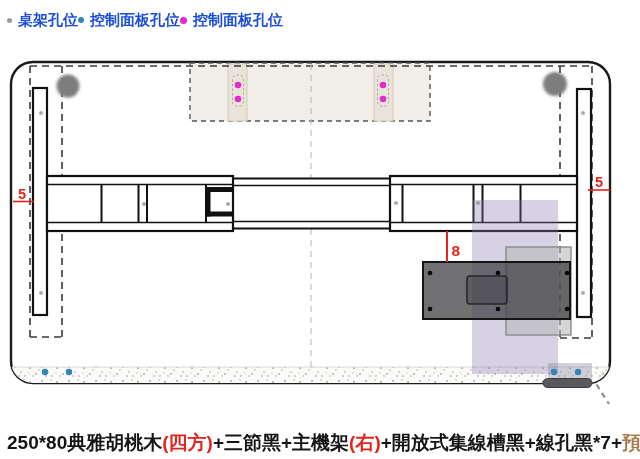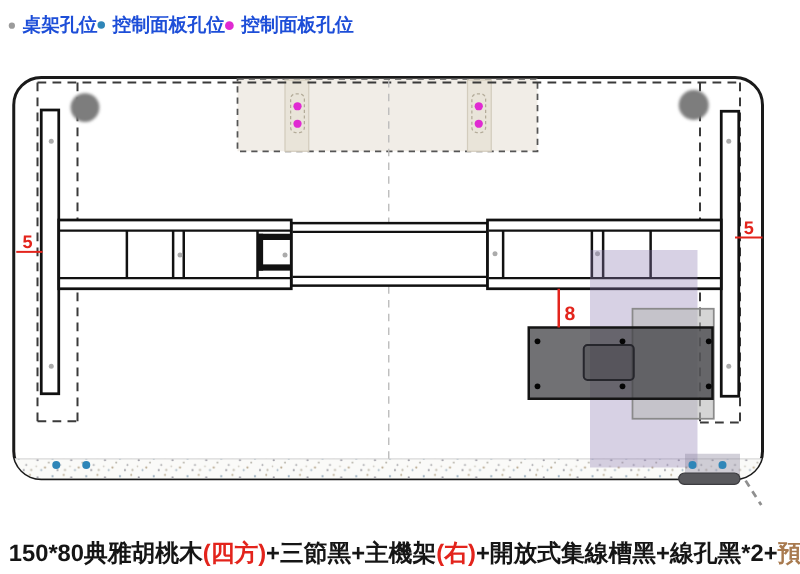--- a/index.html
+++ b/index.html
@@ -184,16 +184,16 @@
       <span class="mk mk-dot-blue"></span>
       <span>控制面板孔位</span>
     </div>
     <div class="item">
       <span class="mk mk-dot-mag"></span>
       <span>控制面板孔位</span>
     </div>
   </div>
 
   <div class="caption">
-    <span>150*80典雅胡桃木</span><span class="cap-red">(四方)</span><span>+三節黑+主機架</span><span class="cap-red">(右)</span><span>+開放式集線槽黑+線孔黑*2+</span><span class="cap-brown">預埋螺母</span>
+    <span>250*80典雅胡桃木</span><span class="cap-red">(四方)</span><span>+三節黑+主機架</span><span class="cap-red">(右)</span><span>+開放式集線槽黑+線孔黑*7+</span><span class="cap-brown">預埋螺母</span>
   </div>
 
 </div>
 
 </body></html>

